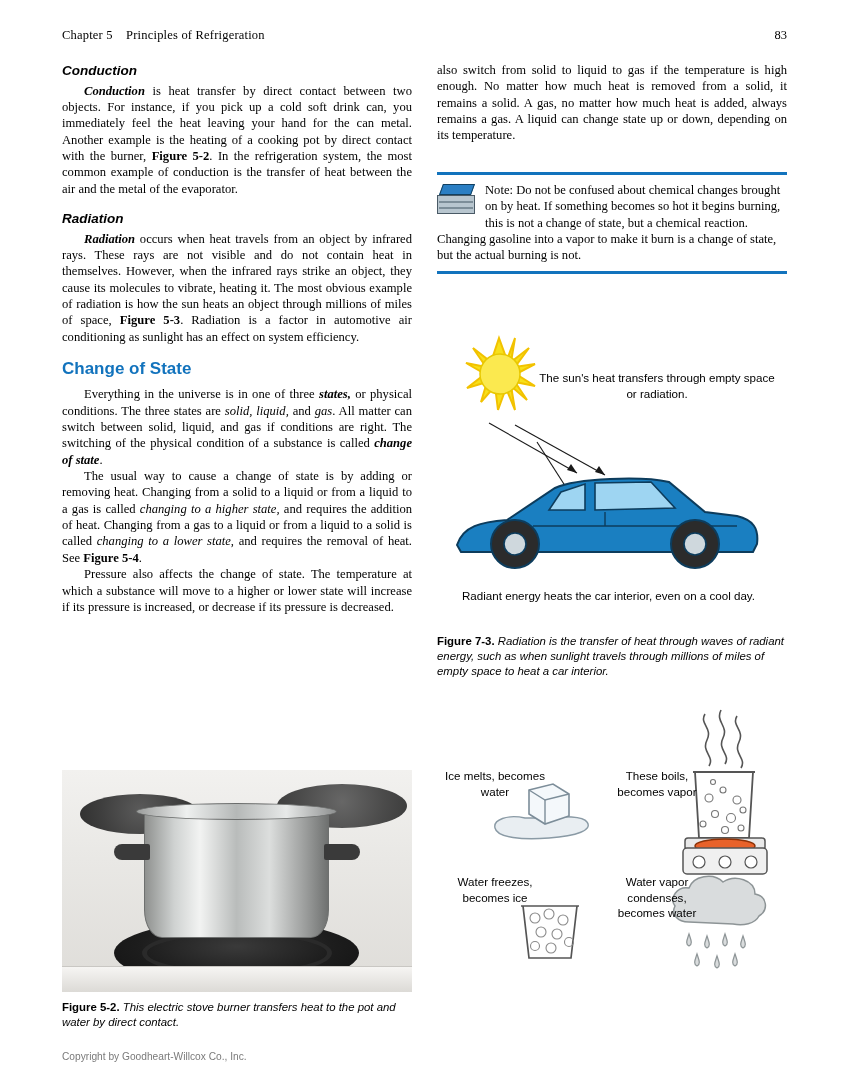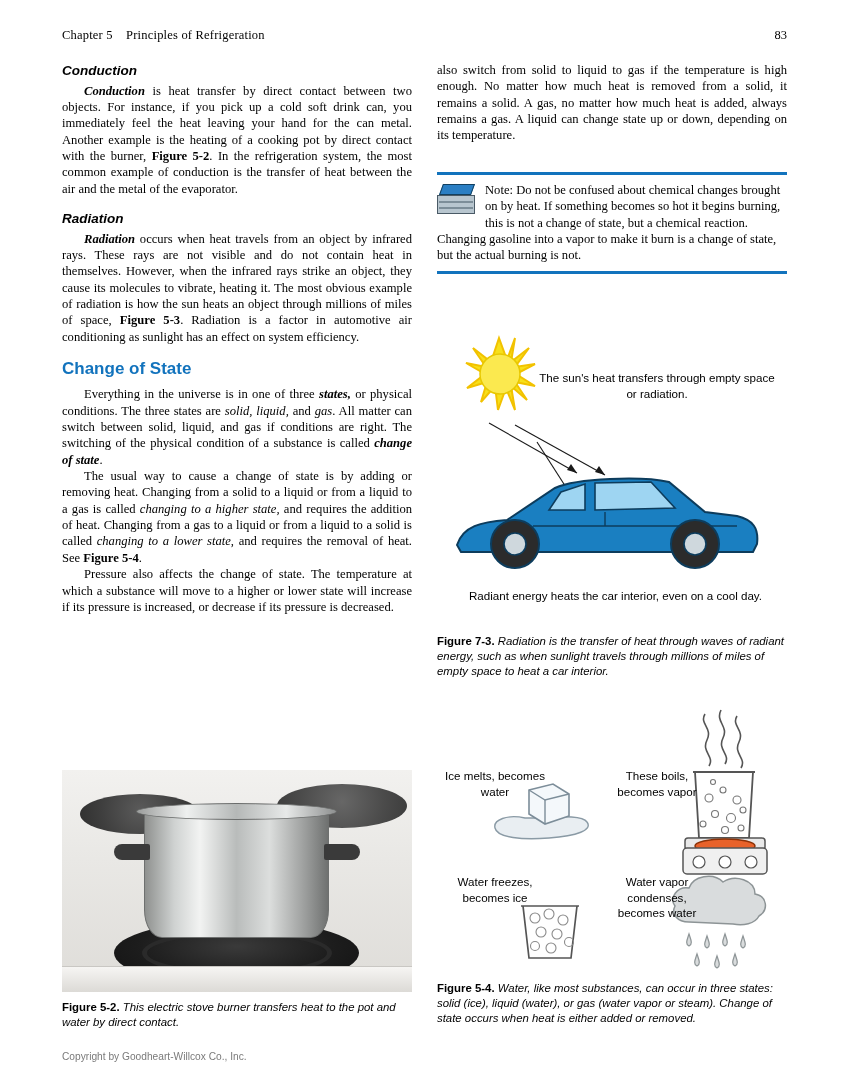--- a/index.html
+++ b/index.html
@@ -118,21 +118,21 @@
     font-size: 11.6px;
     text-align: center;
     line-height: 1.35;
   }
   .radiant-caption {
     position: absolute;
     left: 25px; top: 258px;
     width: 300px;
     font-family: "Liberation Sans", sans-serif;
     font-size: 11.6px;
-    text-align: right;
+    text-align: left;
     line-height: 1.35;
   }
   .fig53-cap {
     position: absolute;
     left: 437px; top: 634px;
     width: 350px;
     font-family: "Liberation Sans", sans-serif;
     font-size: 11.4px;
     font-style: italic;
     line-height: 1.33;
@@ -409,23 +409,20 @@
           <path d="M298 248 C296 254 294 258 298 260 C302 258 300 254 298 248 Z"></path>
         </g>
       </g>
     </svg>
     <div class="fig54-label" style="left:8px; top:62px;">Ice melts, becomes water</div>
     <div class="fig54-label" style="left:170px; top:62px;">These boils, becomes vapor</div>
     <div class="fig54-label" style="left:8px; top:168px;">Water freezes, becomes ice</div>
     <div class="fig54-label" style="left:170px; top:168px;">Water vapor condenses, becomes water</div>
   </div>
 
-  <div class="fig54-cap">
-    <b>Figure 5-4.</b><span> Water, like most substances, can occur in three states: solid (ice), liquid (water), or gas (water vapor or steam). Change of state occurs when heat is either added or removed.</span>
-  </div>
 
   <div class="photo">
     <div class="stove-bg"></div>
     <div class="burner-back"></div>
     <div class="burner-back2"></div>
     <div class="burner-front"></div>
     <div class="burner-coil"></div>
     <div class="pot"></div>
     <div class="pot-rim"></div>
     <div class="pot-handle-l"></div>

